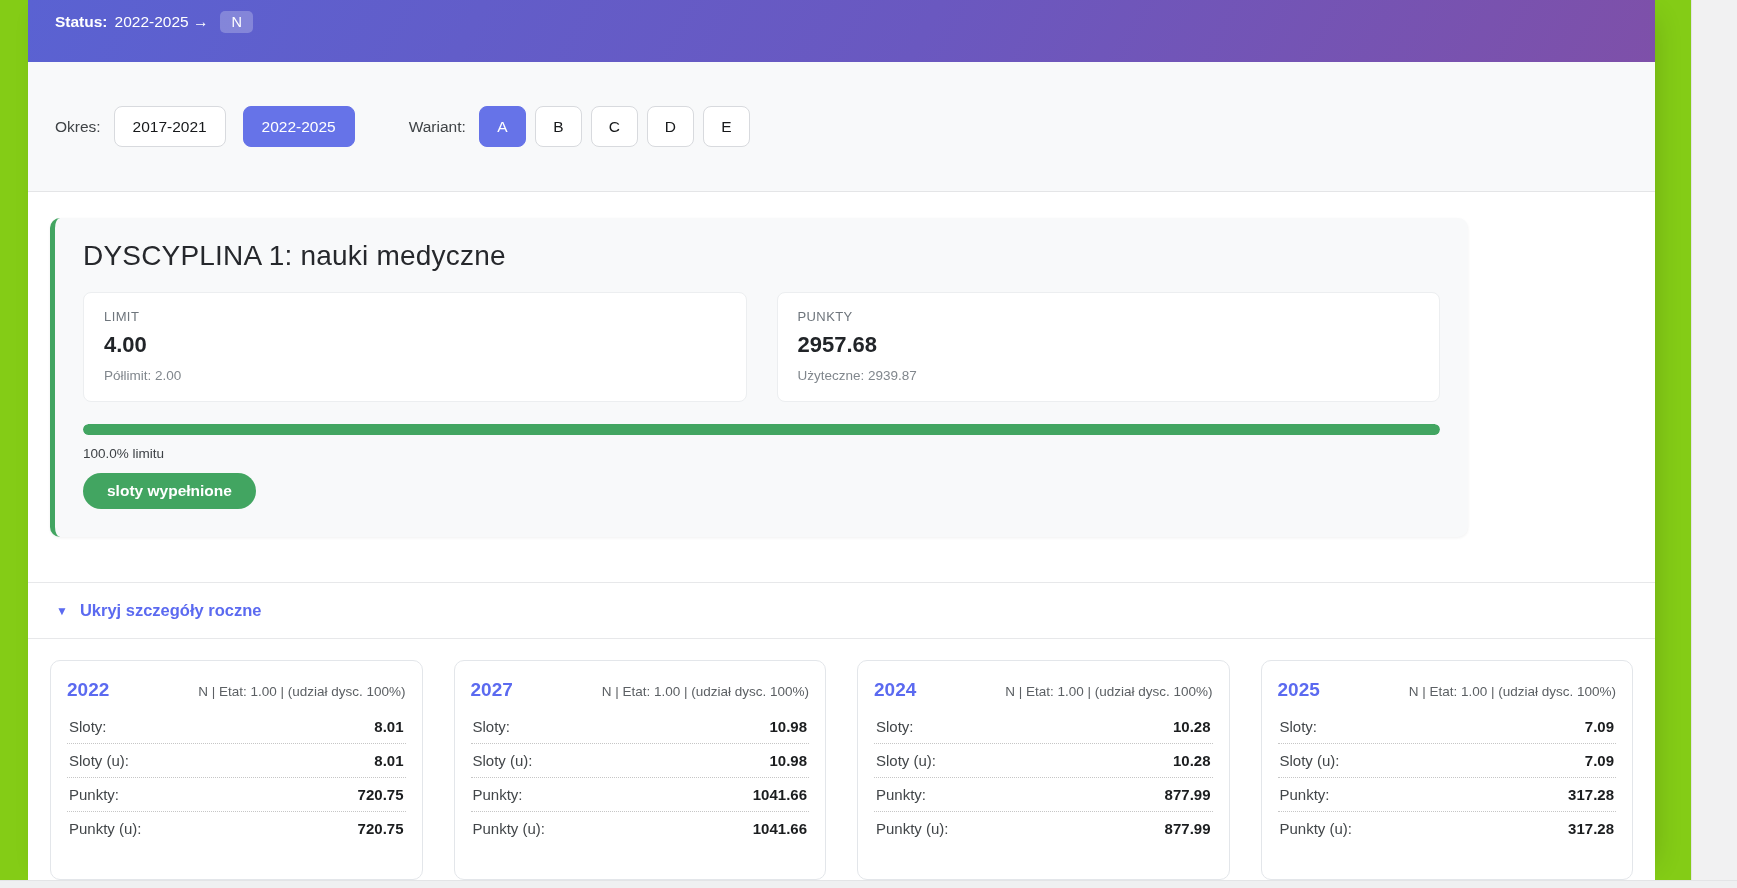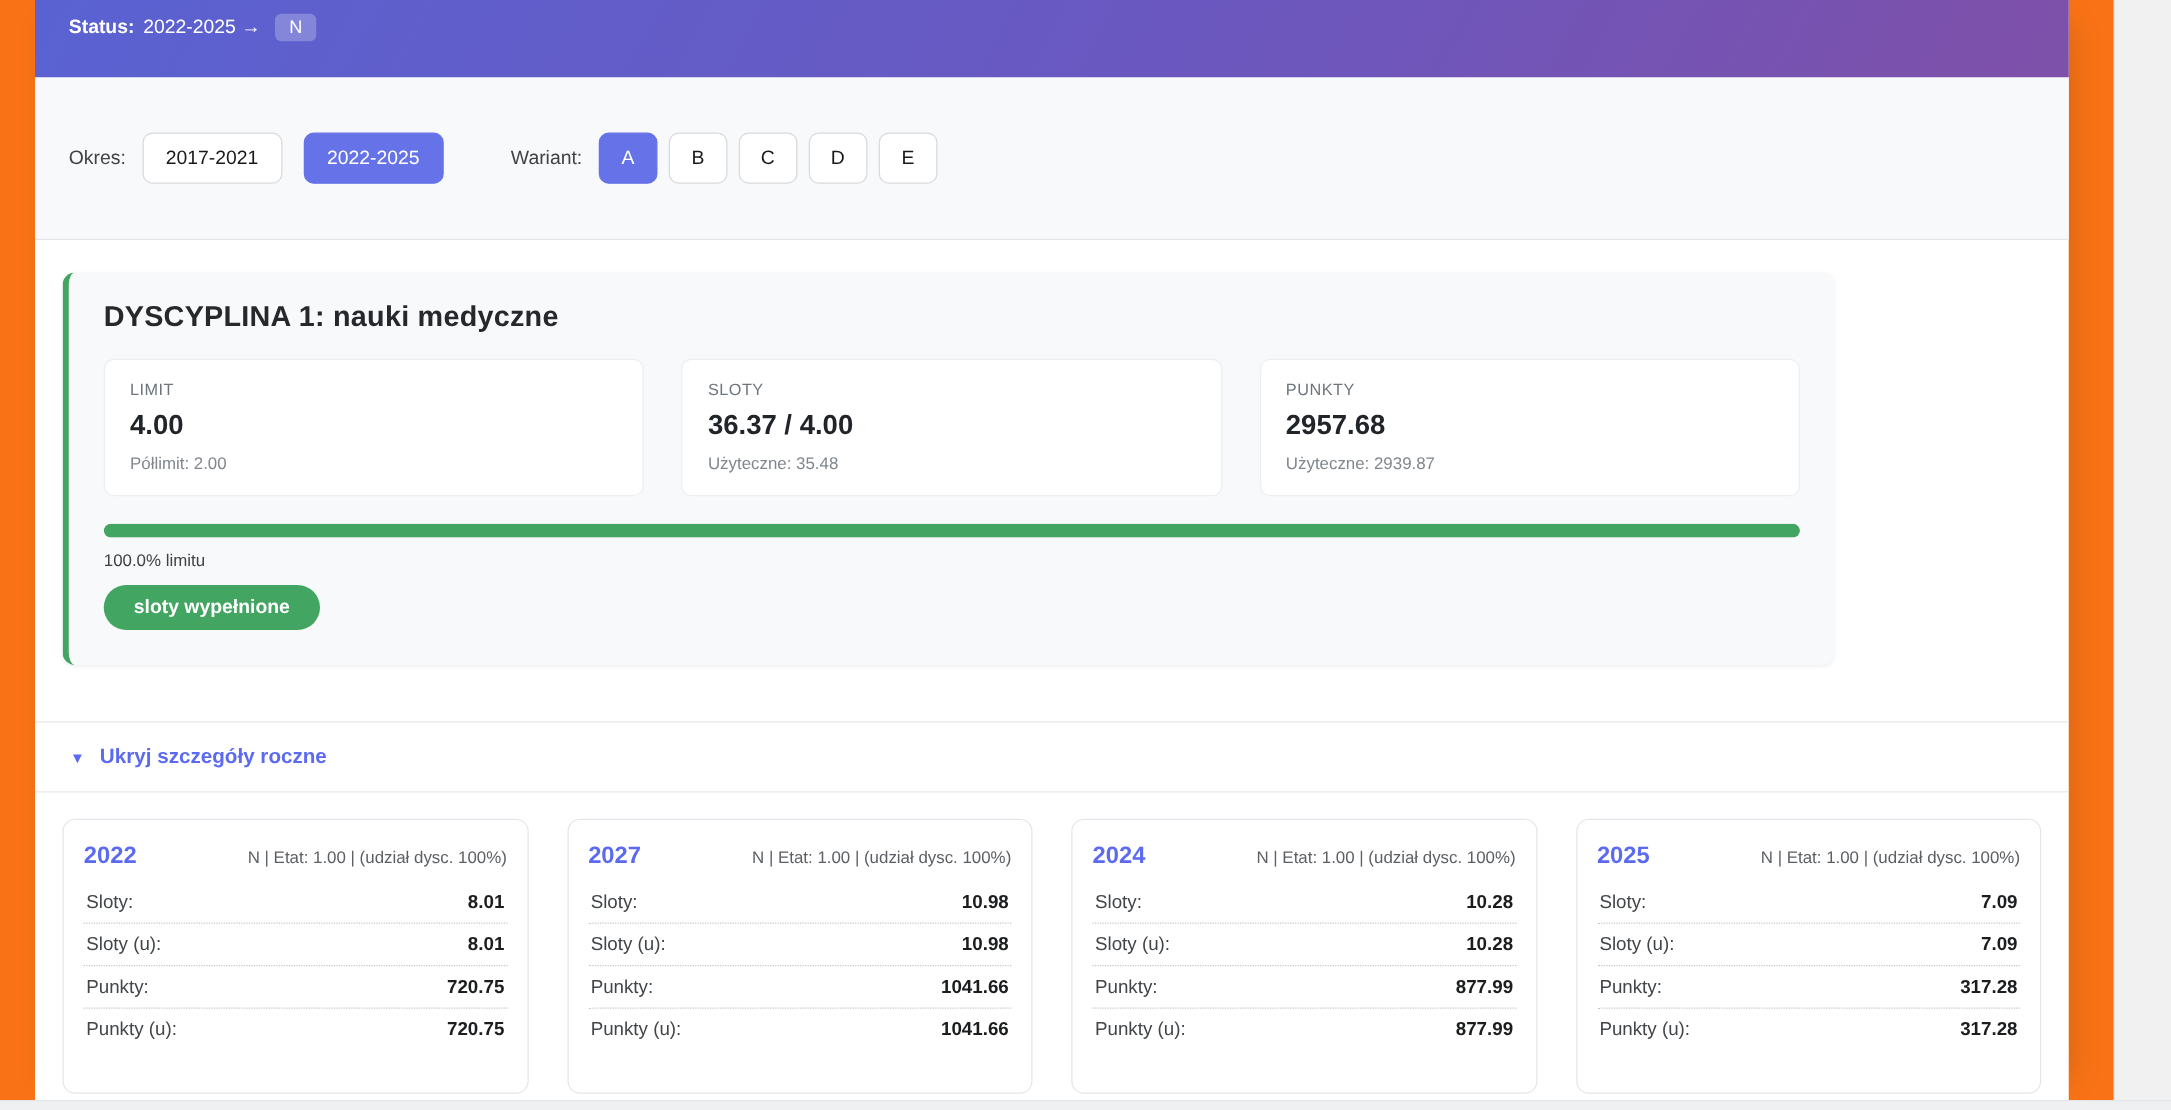--- a/index.html
+++ b/index.html
@@ -1,17 +1,17 @@
 <!DOCTYPE html>
 <html><head>
 <meta charset="utf-8">
 <style>
   html,body{margin:0;padding:0;background:#ffffff;}
   .page{position:relative;width:1737px;height:888px;overflow:hidden;
-        font-family:"Liberation Sans","DejaVu Sans",sans-serif;background:#f97316;}
+        font-family:"Liberation Sans","DejaVu Sans",sans-serif;background:#84cc16;}
   .container{position:absolute;left:28px;top:0;width:1627px;height:881px;background:#ffffff;
              box-shadow:18px 0 26px -18px rgba(0,0,0,.16), -10px 0 18px -14px rgba(0,0,0,.08);}
   
   .status-bar{height:62px;box-sizing:border-box;padding:7px 27px 0;
               background:linear-gradient(118deg,#5a62d2 0%,#6a58c0 55%,#7e50a9 100%);
               color:#fff;font-size:15.5px;display:flex;align-items:flex-start;}
   .status-bar .inner{display:flex;align-items:center;height:30px;}
   .status-label{font-weight:700;margin-right:7px;}
   .status-value{font-weight:400;}
   .status-badge{margin-left:12px;background:rgba(255,255,255,.24);border-radius:5px;
@@ -31,21 +31,21 @@
           background:transparent;}
   .export legend{font-size:14.5px;font-weight:700;color:#2f3235;padding:0 6px;margin-left:2px;}
   .btn-solid{height:36px;padding:0 21px;background:#6674e9;border:1px solid #6674e9;color:#fff;
              border-radius:7px;margin-right:14px;}
   .btn-solid:last-child{margin-right:0;}
   
   .content{box-sizing:border-box;padding:26px 22px 0;}
   .discipline-card{box-sizing:border-box;width:1418px;min-height:309px;background:#f8f9fa;
                    border-left:5px solid #42a561;border-radius:10px;padding:22px 28px 28px;
                    box-shadow:0 1px 3px rgba(0,0,0,.06);}
-  .disc-title{margin:0 0 20px;font-size:23px;font-weight:700;color:#26282c;letter-spacing:.2px;}
+  .disc-title{margin:0 0 20px;font-size:28px;font-weight:400;color:#26282c;letter-spacing:.2px;}
   .stats{display:flex;gap:30px;}
   .stat-box{flex:1;box-sizing:border-box;background:#fff;border:1px solid #eceef0;border-radius:8px;
             padding:16px 20px;min-height:110px;}
   .stat-label{font-size:13px;color:#6e757c;letter-spacing:.4px;}
   .stat-value{font-size:22px;font-weight:700;color:#212428;margin-top:8px;}
   .stat-sub{font-size:13.5px;color:#81878d;margin-top:10px;}
   .progress-track{margin-top:22px;height:11px;border-radius:6px;background:#e9ecef;overflow:hidden;}
   .progress-fill{height:100%;background:#42a561;border-radius:6px;}
   .progress-label{margin-top:11px;font-size:13.5px;color:#3e4246;}
   .green-badge{display:inline-block;margin-top:12px;padding:9px 24px;border-radius:19px;
@@ -111,25 +111,20 @@
 
       <section class="discipline-card">
         <h2 class="disc-title">DYSCYPLINA 1: nauki medyczne</h2>
         <div class="stats" id="stat-boxes">
   <div class="stat-box">
     <div class="stat-label">LIMIT</div>
     <div class="stat-value">4.00</div>
     <div class="stat-sub">Półlimit: 2.00</div>
   </div>
 
-  <div class="stat-box">
-    <div class="stat-label">SLOTY</div>
-    <div class="stat-value">36.37 / 4.00</div>
-    <div class="stat-sub">Użyteczne: 35.48</div>
-  </div>
 
   <div class="stat-box">
     <div class="stat-label">PUNKTY</div>
     <div class="stat-value">2957.68</div>
     <div class="stat-sub">Użyteczne: 2939.87</div>
   </div>
 </div>
         <div class="progress-track">
           <div class="progress-fill" id="progress-fill" style="width: 100%;"></div>
         </div>

